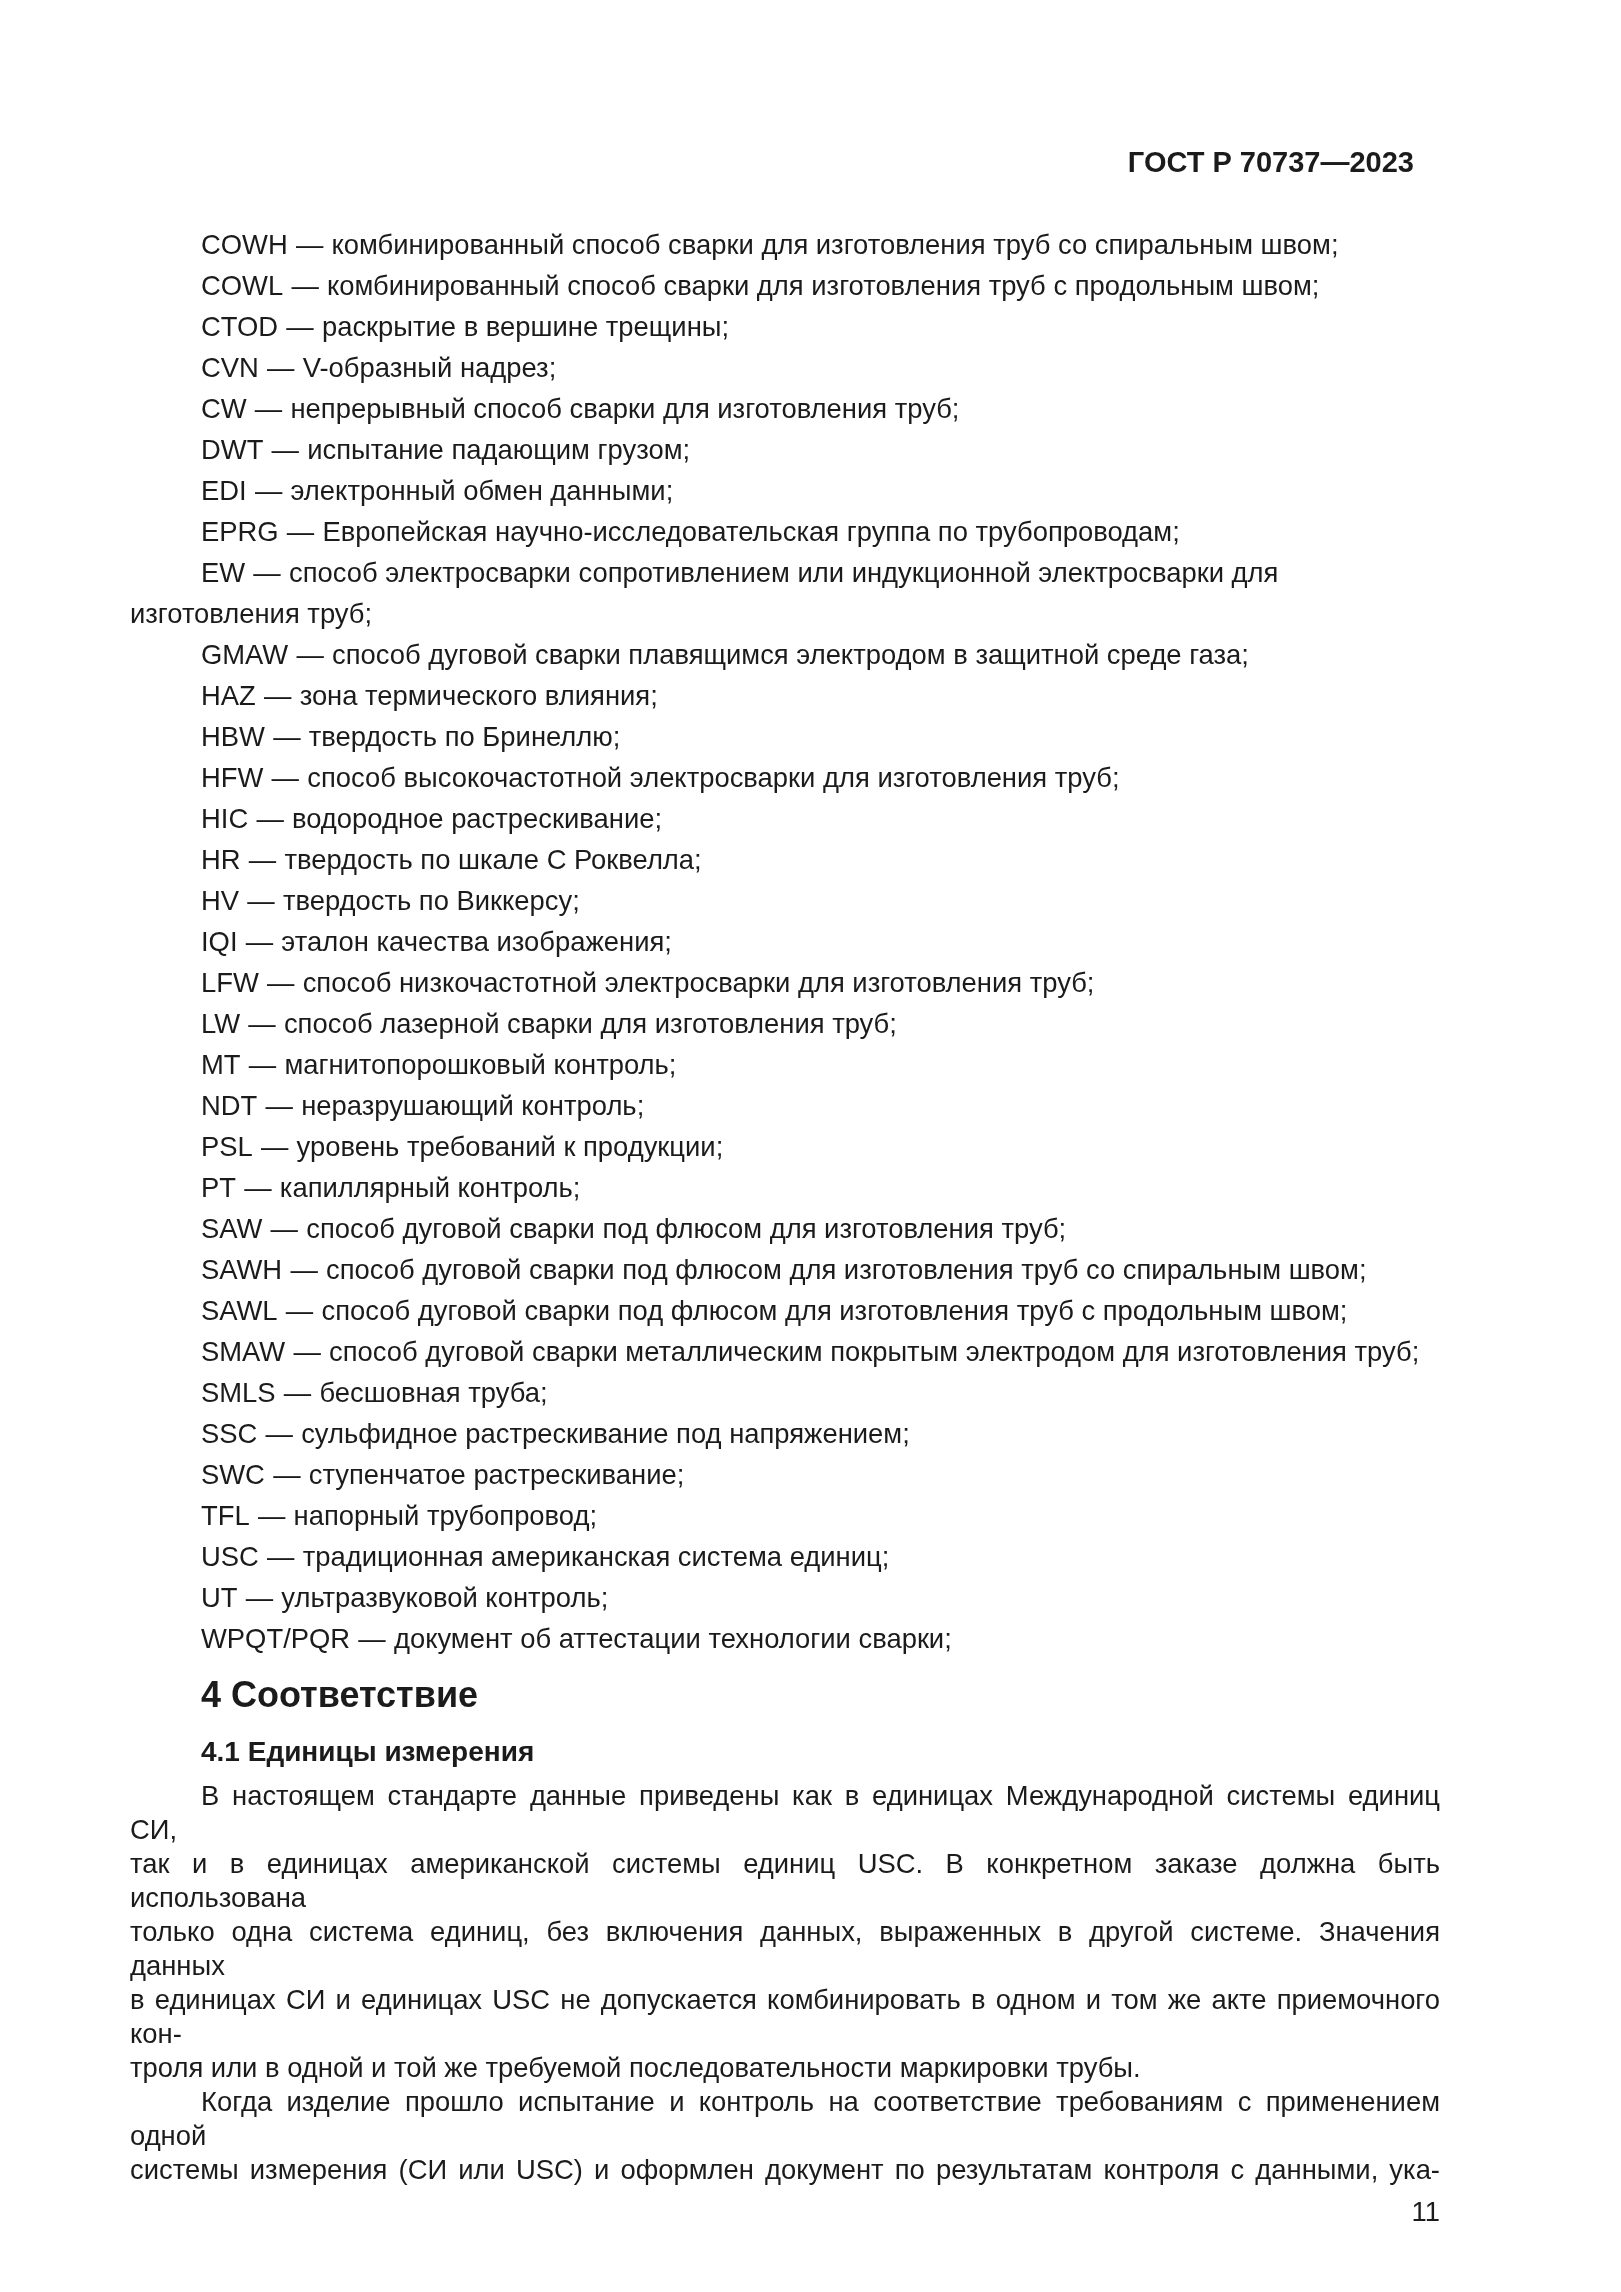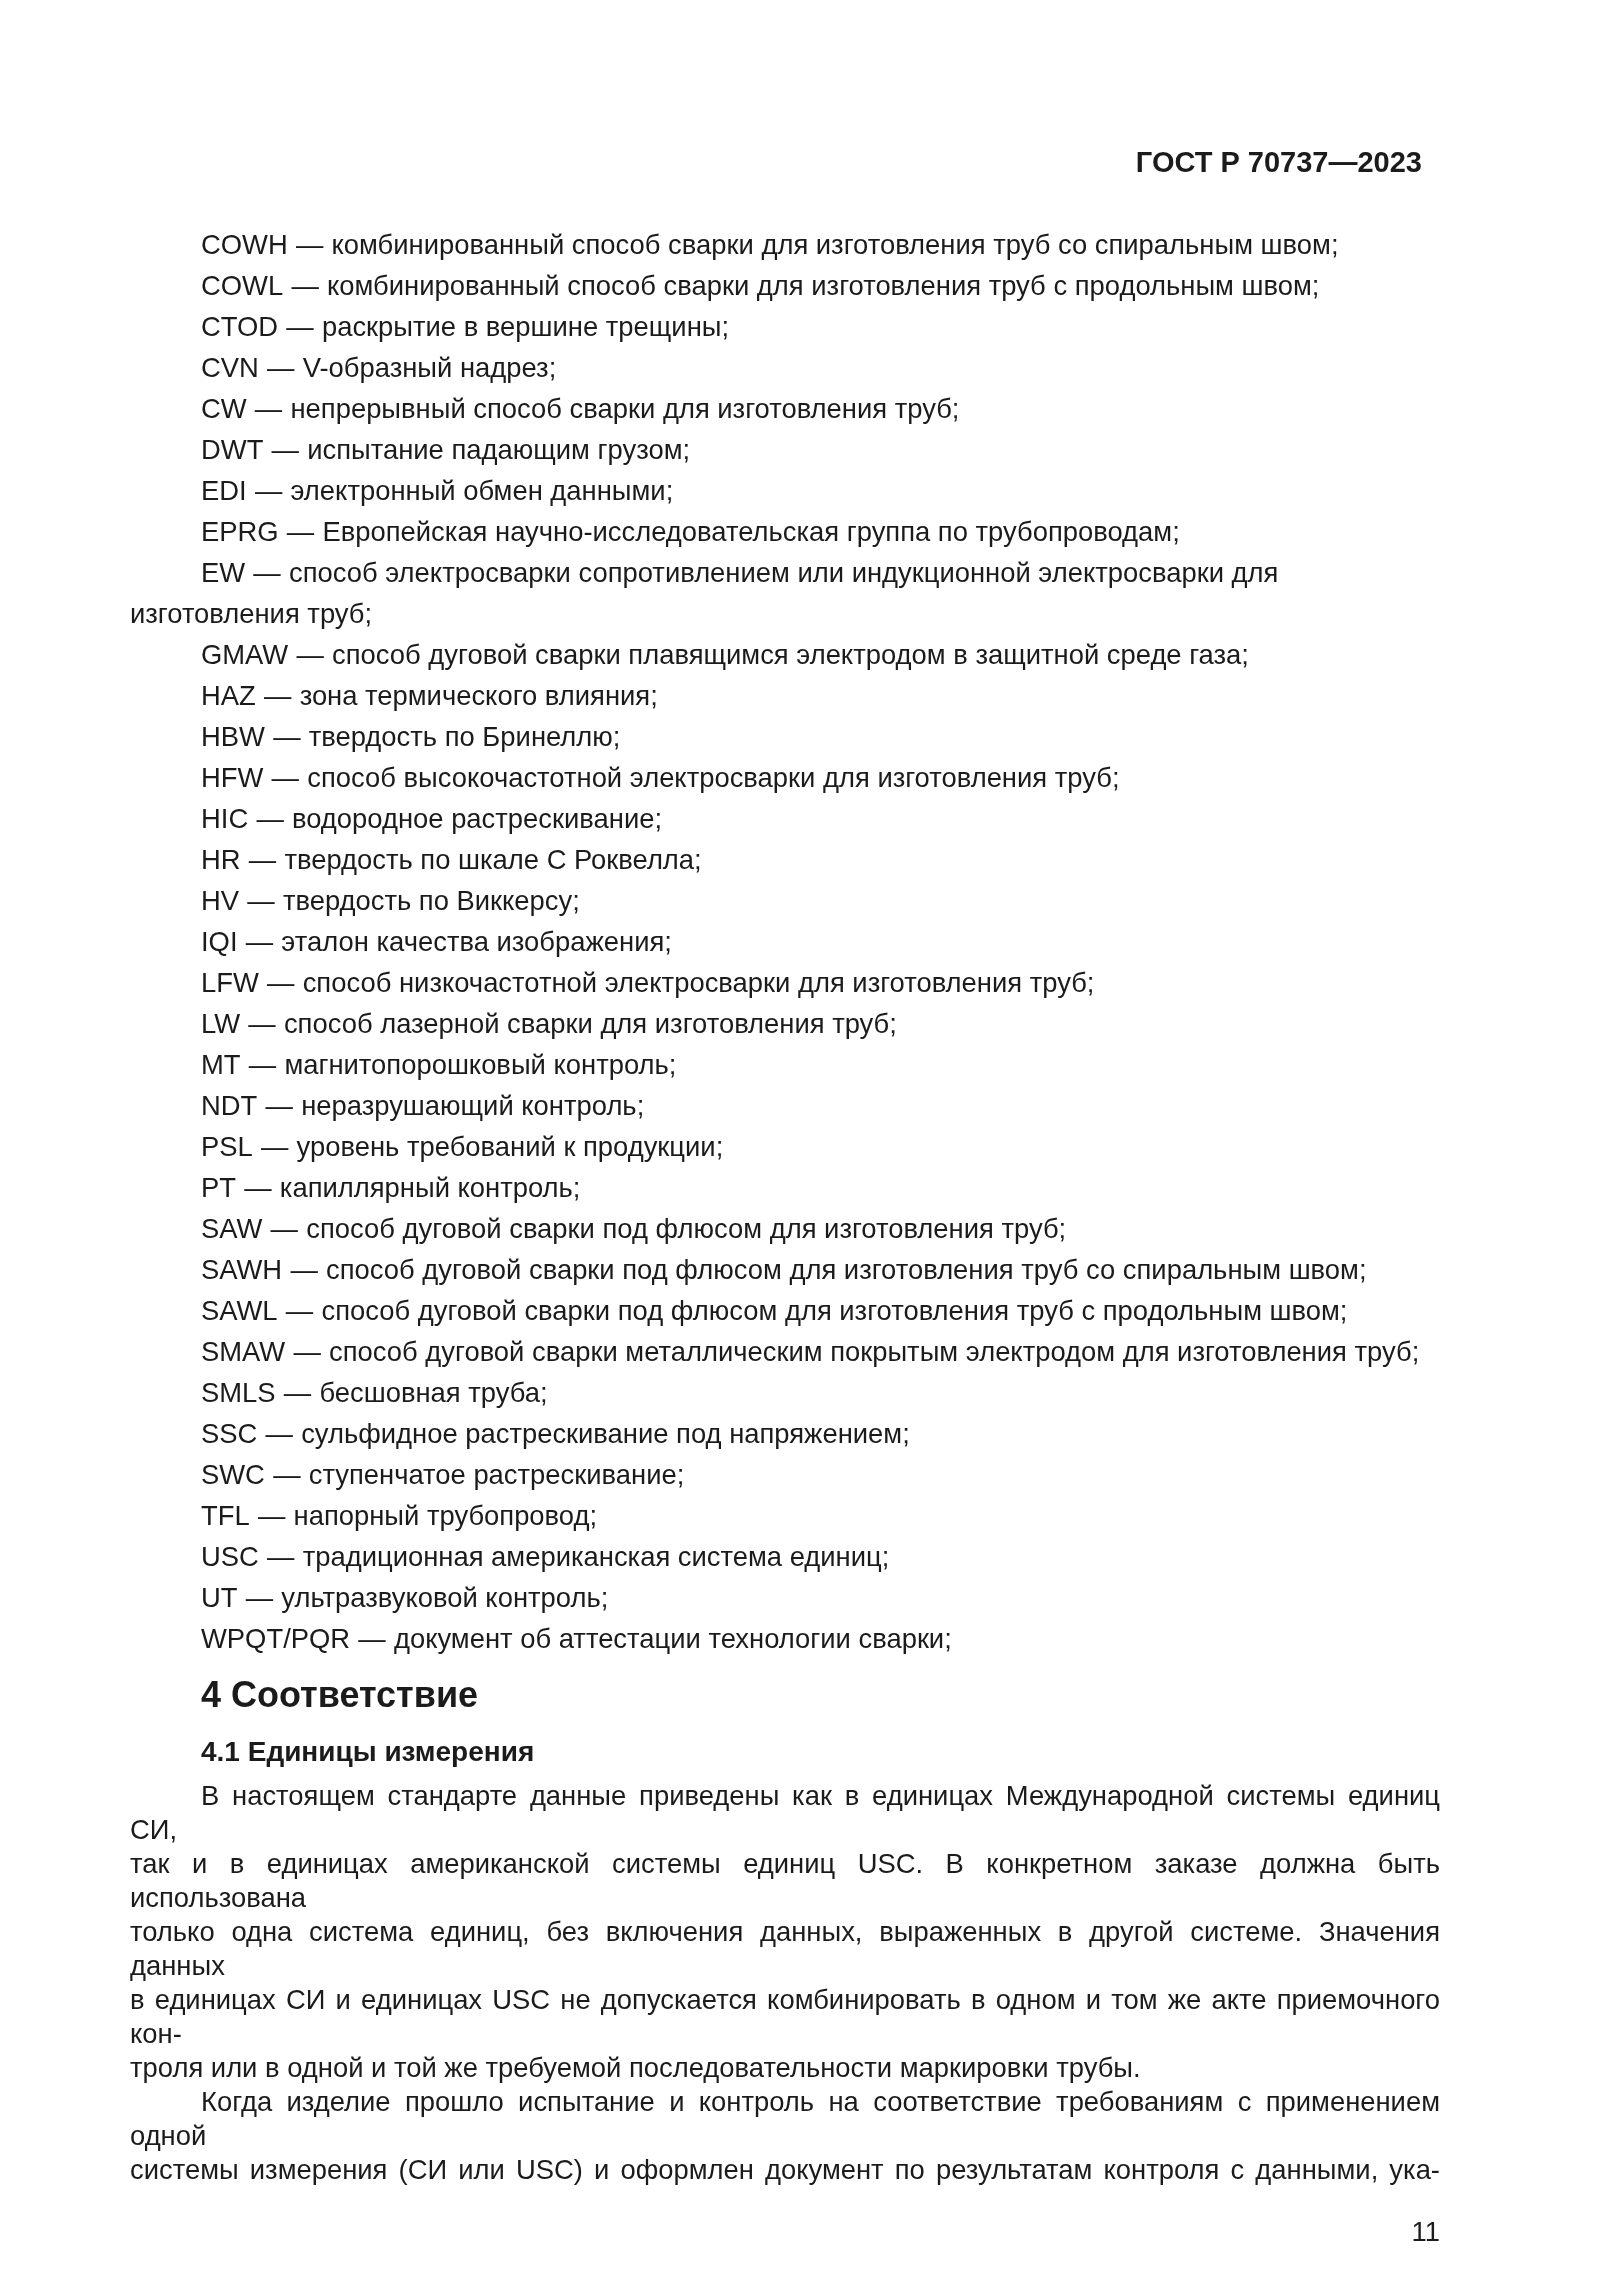--- a/index.html
+++ b/index.html
@@ -9,21 +9,21 @@
     height: 2293px;
     margin: 0 auto;
     background: #ffffff;
     font-family: "Liberation Sans", "DejaVu Sans", sans-serif;
     color: #1b1b1b;
     overflow: hidden;
   }
   .doc-header {
     position: absolute;
     top: 145px;
-    left: 112px;
+    left: 104px;
     width: 1310px;
     text-align: right;
     font-weight: bold;
     font-size: 29px;
     line-height: 35px;
     white-space: nowrap;
   }
   .content {
     position: absolute;
     top: 0;
@@ -57,21 +57,21 @@
   .para + .para { margin-top: 0; }
   .para .line {
     font-size: 27.4px;
     line-height: 34px;
     text-align: justify;
     text-align-last: justify;
   }
   .para .line.indent { text-indent: 71px; }
   .para .line.nj { text-align-last: left; }
   .page-number {
-    margin: 28px 0 0 0;
+    margin: 8px 0 0 0;
     font-size: 27.4px;
     line-height: 34px;
     text-align: right;
   }
 </style>
 </head>
 <body>
 
 <div class="page">
 

